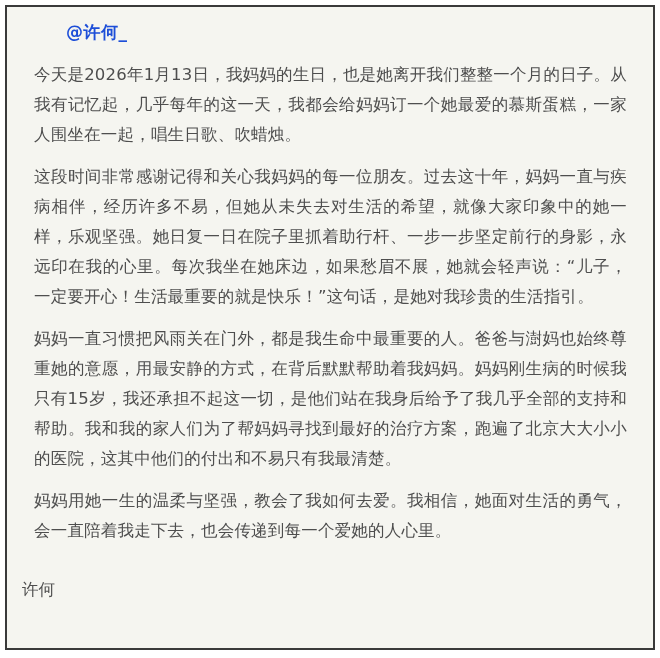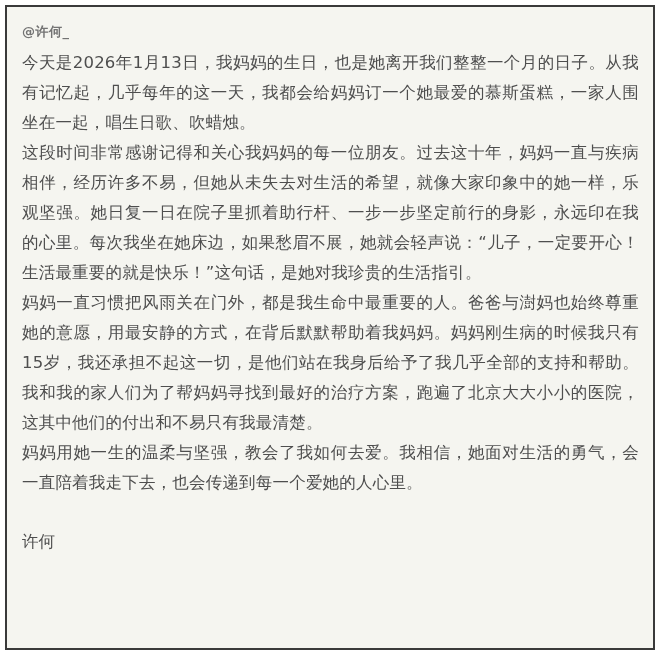--- a/index.html
+++ b/index.html
@@ -17,28 +17,29 @@
     top: 5px;
     width: 650px;
     height: 645px;
     background: #f5f5f0;
     border: 2.5px solid #3a3a3a;
     padding: 9px 14px 6px 15px;
     overflow: hidden;
     color: #4e4e4e;
   }
   .author {
-    font-size: 13px;
+    font-size: 17px;
     font-weight: bold;
-    color: #737373;
+    color: #1d4ed8;
     line-height: 32px;
     letter-spacing: 0.5px;
+    margin-left: 44px;
   }
   .body-text p {
-    margin: 0;
+    margin: 12px;
     font-size: 16.5px;
     line-height: 30px;
     text-align: justify;
     letter-spacing: 0.2px;
     color: #4e4e4e;
   }
   .signature {
     margin-top: 29px;
     font-size: 16.5px;
     line-height: 30px;

